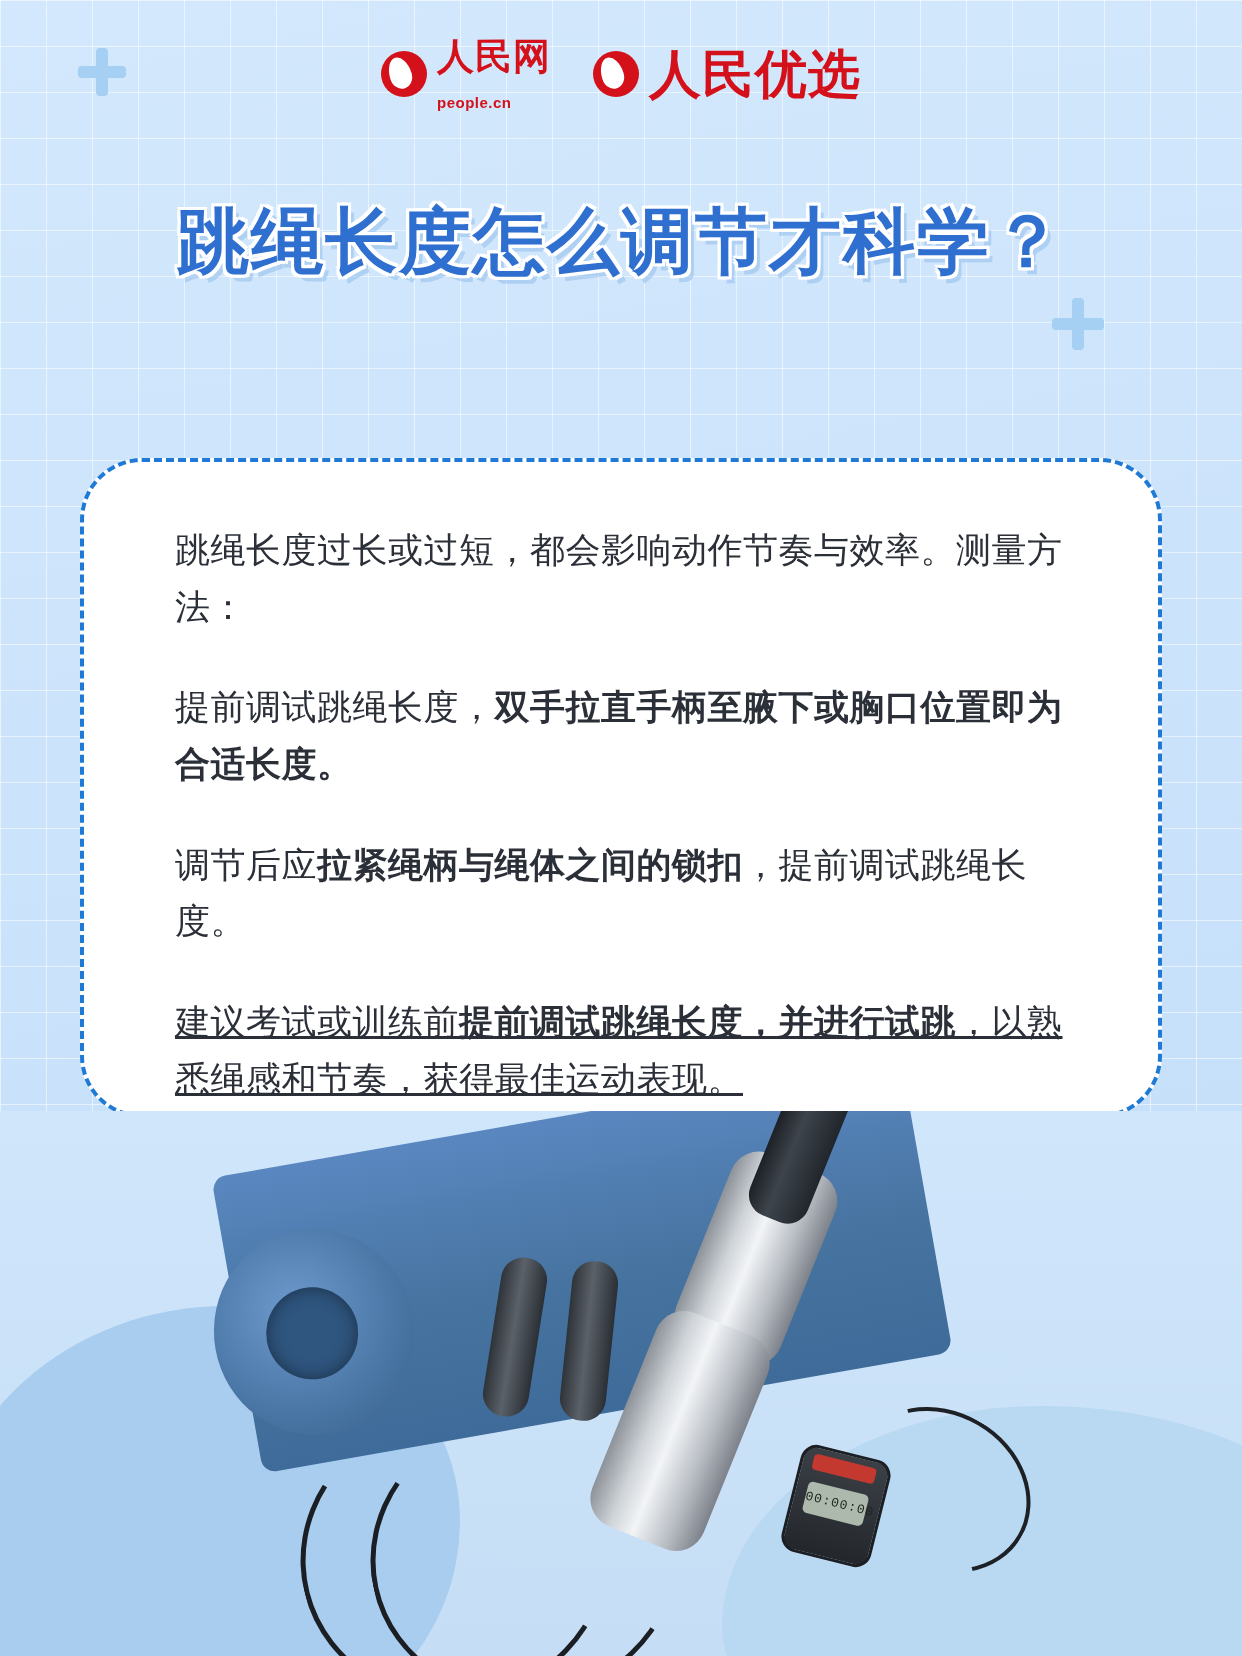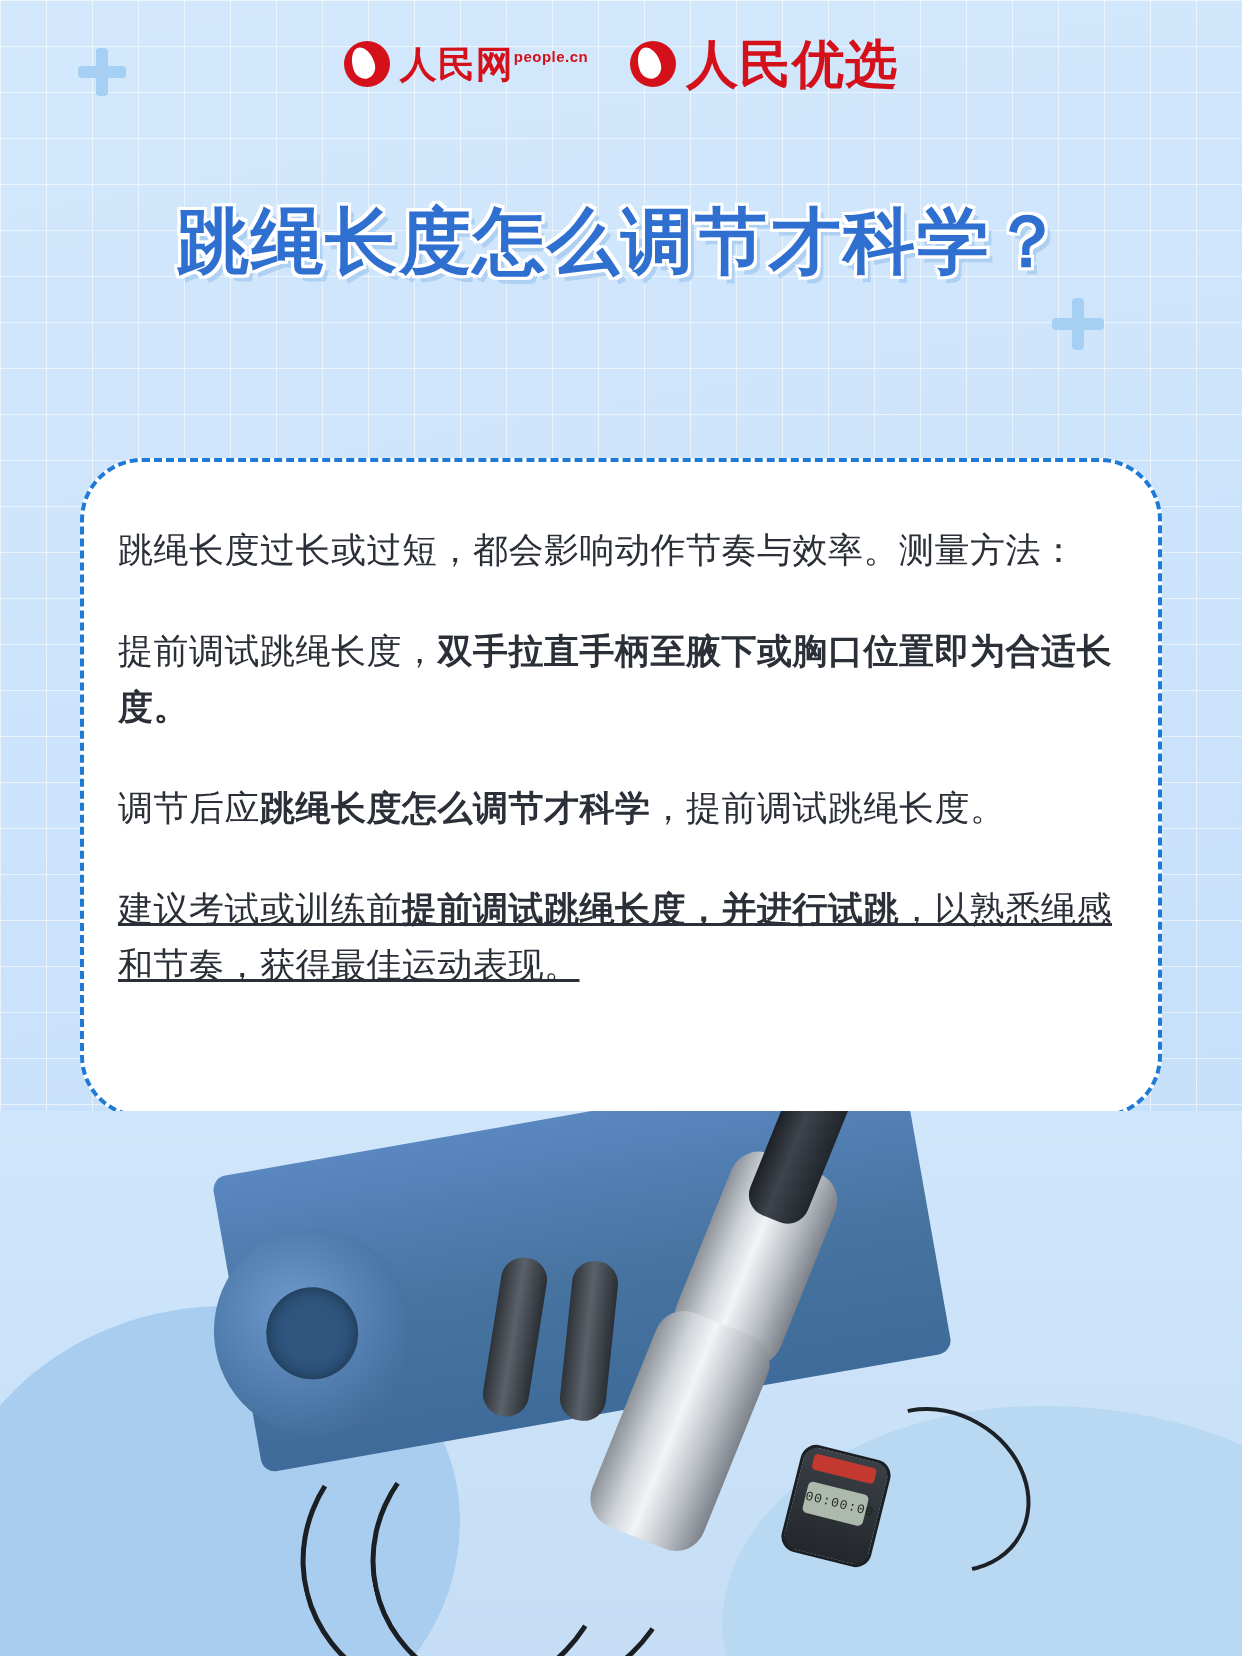--- a/index.html
+++ b/index.html
@@ -82,35 +82,35 @@
     left: 8px;
     top: 6px;
     width: 22px;
     height: 32px;
     border-radius: 50% 50% 50% 50% / 60% 60% 40% 40%;
     background: #ffffff;
     transform: rotate(-18deg);
   }
   .logo-text {
     display: flex;
-    flex-direction: row;
+    flex-direction: column;
     line-height: 1;
   }
   .logo-cn {
     font-size: 37px;
     font-weight: bold;
     color: #d4111b;
     letter-spacing: 1px;
   }
   .logo-en {
     font-size: 15px;
     font-weight: bold;
     color: #d4111b;
     letter-spacing: 0.5px;
-    margin-top: 3px;
+    margin-top: 20px;
   }
   .logo2 .logo-cn {
     font-size: 52px;
   }
 
   
   .title {
     position: absolute;
     top: 150px;
     left: 90px;
@@ -131,21 +131,21 @@
   .card {
     position: absolute;
     top: 458px;
     left: 80px;
     width: 1082px;
     height: 660px;
     box-sizing: border-box;
     background: #ffffff;
     border: 4px dashed #1f7ad6;
     border-radius: 62px;
-    padding: 60px 34px;
+    padding: 60px 91px;
   }
   .card p {
     margin: 0 0 44px 0;
     font-size: 35px;
     line-height: 1.62;
     color: #2b2f38;
     letter-spacing: 0.5px;
   }
   .card p:last-child { margin-bottom: 0; text-decoration: underline; }
   .card b { font-weight: bold; }
@@ -329,21 +329,21 @@
   <h1 class="title">跳绳长度怎么调节才科学？</h1>
 
   <div class="card">
     <p>
       <span>跳绳长度过长或过短，都会影响动作节奏与效率。测量方法：</span>
     </p>
     <p>
       <span>提前调试跳绳长度，</span><b>双手拉直手柄至腋下或胸口位置即为合适长度。</b>
     </p>
     <p>
-      <span>调节后应</span><b>跳绳长度怎么调节才科学</b><span>，提前调试跳绳长度。</span>
+      <span>调节后应</span><b>拉紧绳柄与绳体之间的锁扣</b><span>，提前调试跳绳长度。</span>
     </p>
     <p>
       <span>建议考试或训练前</span><b>提前调试跳绳长度，并进行试跳</b><span>，以熟悉绳感和节奏，获得最佳运动表现。</span>
     </p>
   </div>
 
   <div class="photo">
     <div class="photo-bg"></div>
     <div class="photo-blob"></div>
     <div class="photo-blob2"></div>

